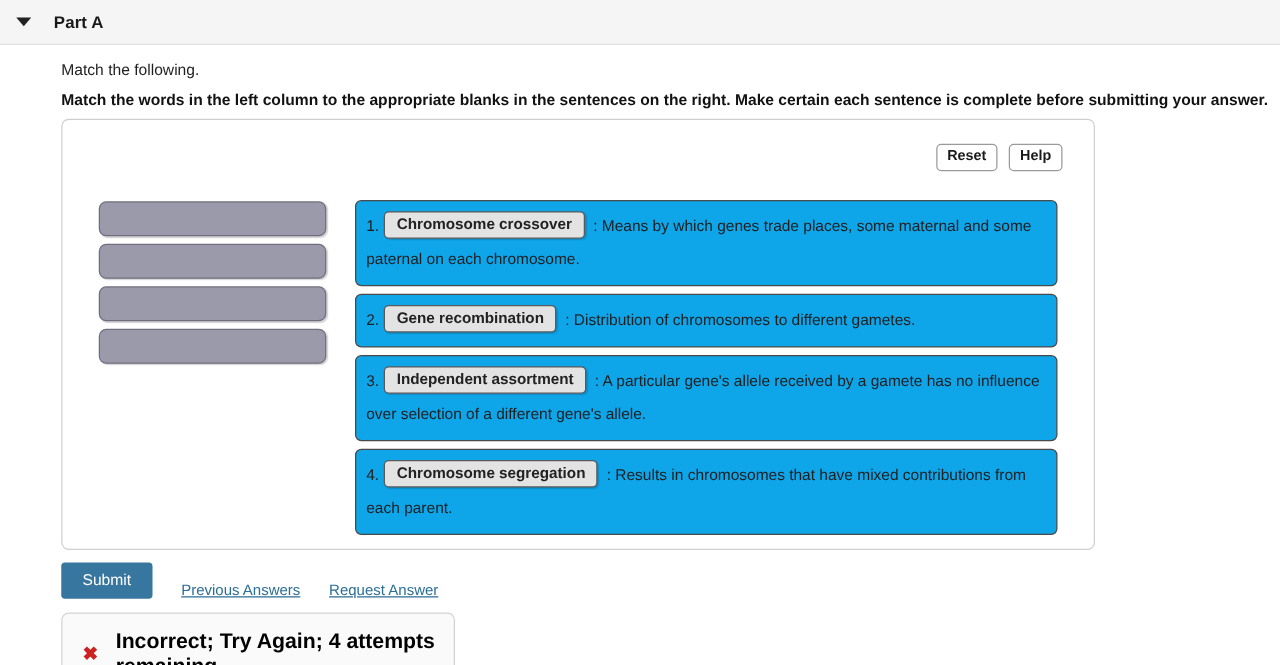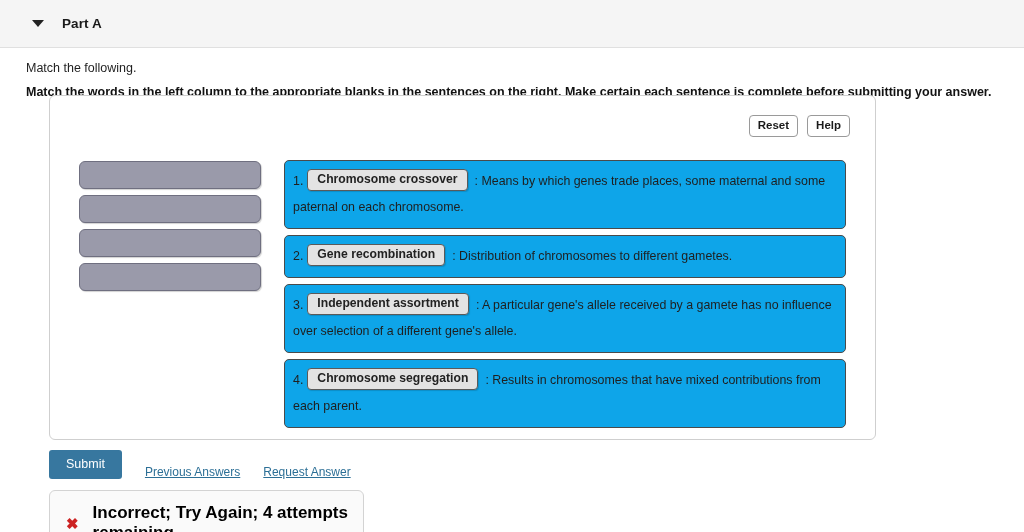--- a/index.html
+++ b/index.html
@@ -10,47 +10,47 @@
     width: 1024px;
     height: 532px;
     background: #ffffff;
     font-family: "Liberation Sans", sans-serif;
     color: #1a1a1a;
     overflow: hidden;
   }
 
   
   .part-header {
-    height: 48px;
+    height: 36px;
     background: #f5f5f5;
     border-bottom: 1px solid #e0e0e0;
     display: flex;
     align-items: center;
-    padding-left: 32px;
+    padding-left: 13px;
     box-sizing: border-box;
   }
   .collapse-caret {
     width: 0;
     height: 0;
     border-left: 6px solid transparent;
     border-right: 6px solid transparent;
     border-top: 7px solid #222222;
     margin-right: 18px;
     cursor: pointer;
   }
   .part-title {
     font-size: 13.5px;
     font-weight: bold;
     color: #1a1a1a;
     letter-spacing: 0.1px;
   }
 
   
   .instructions {
-    padding: 11px 0 0 26px;
+    padding: 11px 0 0 49px;
   }
   .instr-plain {
     font-size: 12.5px;
     color: #1f1f1f;
     line-height: 18px;
   }
   .instr-bold {
     font-size: 12.5px;
     font-weight: bold;
     color: #121212;

